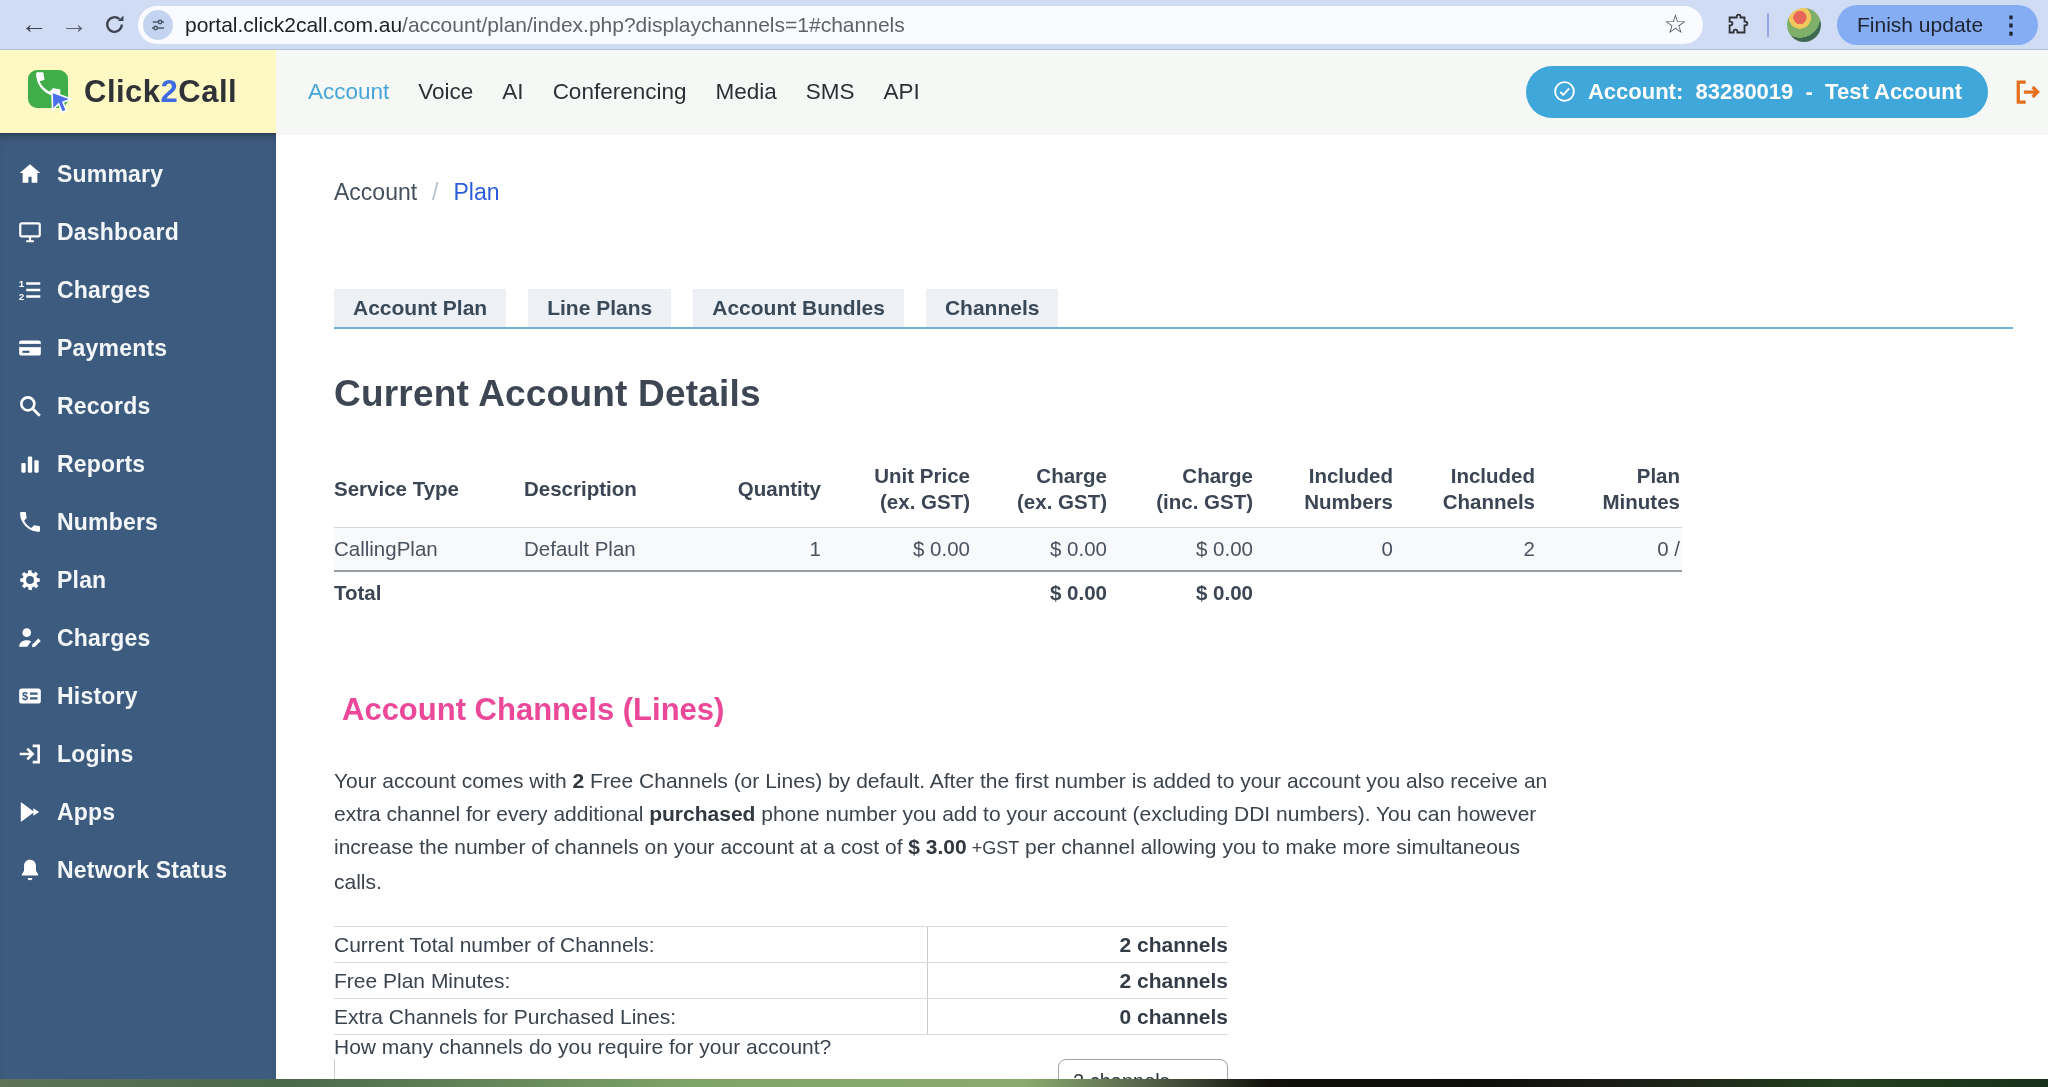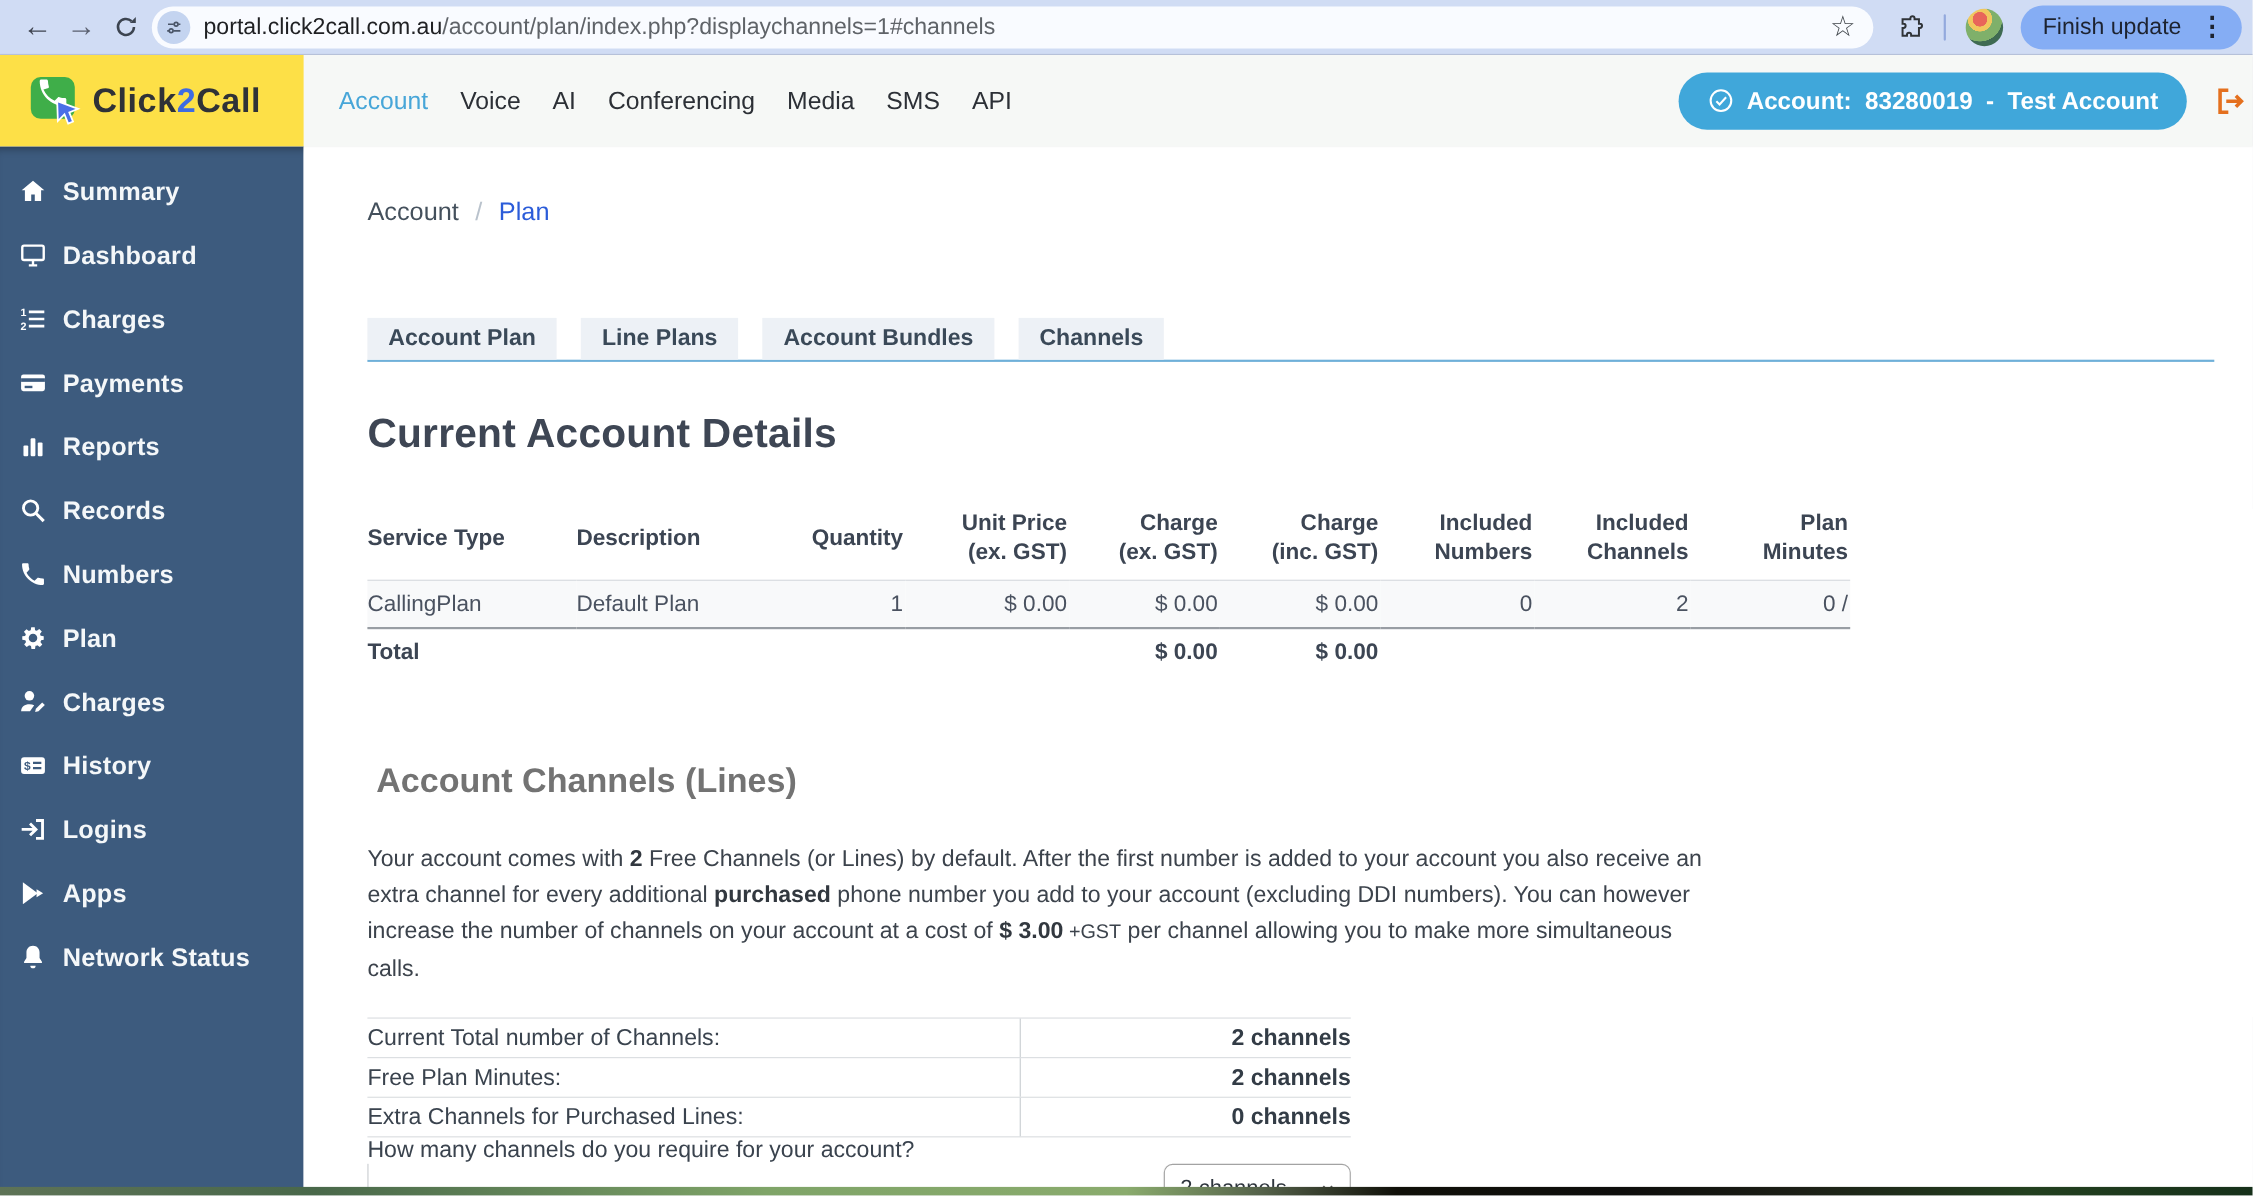--- a/index.html
+++ b/index.html
@@ -21,21 +21,21 @@
   .ext-puzzle { margin-left:22px; display:flex; }
   .vsep { width:2px; height:24px; background:#93a9dd; margin:0 18px; border-radius:1px; }
   .avatar { width:34px; height:34px; border-radius:50%; flex:none;
     background:radial-gradient(circle at 38% 28%, #e8655a 0 20%, #f0c75e 21% 34%, #7fb06a 35% 62%, #3e6a52 63% 100%); }
   .finish-pill { margin-left:16px; height:40px; background:#85adf4; border-radius:20px; display:flex; align-items:center; padding:0 14px 0 20px; flex:1 0 auto; }
   .finish-pill span.lbl { font-size:21px; color:#1d2330; font-weight:500; }
   .kebab { font-size:24px; color:#1d2330; margin-left:16px; font-weight:bold; }
 
   
   .siteheader { height:83px; background:#f6f8f6; display:flex; align-items:center; box-shadow:0 1px 2px rgba(0,0,0,.08); position:relative; z-index:2; }
-  .logo-box { width:276px; height:100%; background:#fde047; display:flex; align-items:center; padding-left:26px; gap:10px; flex:none; }
+  .logo-box { width:276px; height:100%; background:#fef9c3; display:flex; align-items:center; padding-left:26px; gap:10px; flex:none; }
   .logo-text { font-size:31px; font-weight:bold; color:#2f3237; letter-spacing:.5px; white-space:nowrap; }
   .logo-text .two { color:#3e6be2; }
   .topnav { display:flex; align-items:center; gap:29px; margin-left:32px; }
   .topnav .nav-item { font-size:22.5px; color:#2c3036; cursor:pointer; }
   .topnav .nav-item.active { color:#47a6d8; }
   .acct-pill { margin-left:auto; margin-right:24px; height:52px; background:#40a7da; border-radius:26px; display:flex; align-items:center; gap:11px; padding:0 26px; flex:none; }
   .acct-pill .txt { color:#fff; font-size:22px; font-weight:bold; white-space:pre; }
   .logout { margin-right:6px; display:flex; flex:none; }
 
   
@@ -59,21 +59,21 @@
   .h1 { margin-top:44px; font-size:37px; font-weight:bold; color:#3e4654; letter-spacing:.2px; }
 
   table.plan { margin-top:42px; width:1348px; border-collapse:collapse; font-size:20.5px; color:#4a5260; table-layout:fixed; }
   table.plan th { font-size:20.5px; font-weight:bold; color:#3c4553; vertical-align:middle; padding:6px 2px 12px 0; line-height:1.28; border-bottom:1px solid #d4d8dc; }
   table.plan .num { text-align:right; }
   table.plan .lft { text-align:left; }
   table.plan tbody tr.datarow { background:#f8f9fa; border-bottom:2px solid #989da3; }
   table.plan td { padding:9px 2px 9px 0; }
   table.plan tr.totalrow td { font-weight:bold; color:#3c4553; }
 
-  .h2 { margin-top:78px; margin-left:8px; font-size:31px; font-weight:bold; color:#737373; }
+  .h2 { margin-top:78px; margin-left:8px; font-size:31px; font-weight:bold; color:#ec4899; }
 
   .intro { margin-top:36px; width:1215px; font-size:21px; line-height:33px; color:#3c434c; }
   .intro b { font-weight:bold; color:#32383f; }
   .intro .small { font-size:18px; }
 
   .chtable { margin-top:28px; width:894px; }
   .chrow { display:flex; border-top:1px solid #d9dcdf; min-height:36px; align-items:stretch; }
   .chrow .clabel { width:593px; display:flex; align-items:center; font-size:21px; color:#3a434e; }
   .chrow .cvalue { flex:1; border-left:1px solid #c8ccd0; display:flex; align-items:center; justify-content:flex-end; font-size:21px; font-weight:bold; color:#333c46; padding-left:10px; }
   .chrow.selrow { min-height:58px;flex-direction:column; }
@@ -188,35 +188,35 @@
               <rect x="2" y="5" width="20" height="14" rx="2" fill="#fff"></rect>
               <rect x="2" y="8.2" width="20" height="3" fill="#3d5b7e"></rect>
               <rect x="5" y="14.5" width="6.5" height="2" fill="#3d5b7e"></rect>
             </svg>
           </span>
         <span class="lbl">Payments</span>
       </div>
       <div class="side-item">
         <span class="ic">
             <svg width="26" height="26" viewBox="0 0 24 24">
+              <circle cx="10" cy="10" r="6" fill="none" stroke="#fff" stroke-width="2.4"></circle>
+              <path d="M14.6 14.6 21 21" stroke="#fff" stroke-width="2.6"></path>
+            </svg>
+          </span>
+        <span class="lbl">Records</span>
+      </div>
+      <div class="side-item">
+        <span class="ic">
+            <svg width="26" height="26" viewBox="0 0 24 24">
               <rect x="4" y="11" width="4" height="9" rx="1" fill="#fff"></rect>
               <rect x="10" y="5" width="4" height="15" rx="1" fill="#fff"></rect>
               <rect x="16" y="8.5" width="4" height="11.5" rx="1" fill="#fff"></rect>
             </svg>
           </span>
         <span class="lbl">Reports</span>
-      </div>
-      <div class="side-item">
-        <span class="ic">
-            <svg width="26" height="26" viewBox="0 0 24 24">
-              <circle cx="10" cy="10" r="6" fill="none" stroke="#fff" stroke-width="2.4"></circle>
-              <path d="M14.6 14.6 21 21" stroke="#fff" stroke-width="2.6"></path>
-            </svg>
-          </span>
-        <span class="lbl">Records</span>
       </div>
       <div class="side-item">
         <span class="ic">
             <svg width="26" height="26" viewBox="0 0 24 24">
               <path d="M6.6 10.8c1.5 2.9 3.8 5.2 6.7 6.7l2.2-2.2c.3-.3.7-.4 1-.3 1.2.4 2.4.6 3.7.6.6 0 1 .4 1 1v3.5c0 .6-.4 1-1 1-9.4 0-17.4-8-17.4-17.3 0-.6.5-1 1-1h3.5c.6 0 1 .4 1 1 0 1.3.2 2.5.6 3.7.1.4 0 .7-.3 1z" fill="#fff"></path>
             </svg>
           </span>
         <span class="lbl">Numbers</span>
       </div>
       <div class="side-item">

